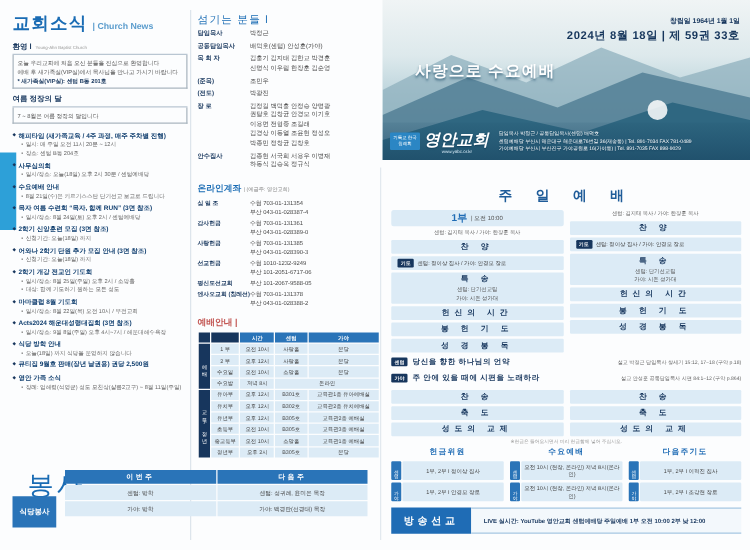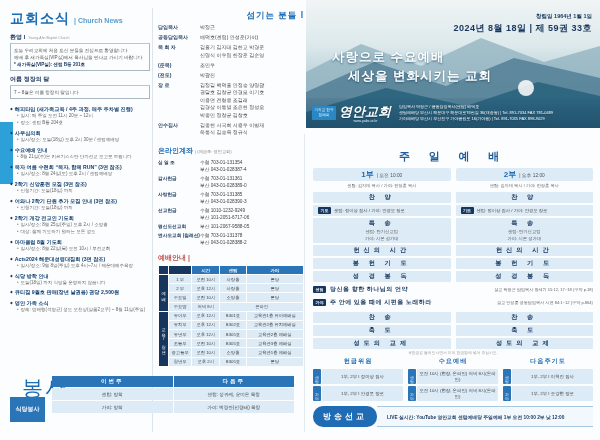--- a/index.html
+++ b/index.html
@@ -36,21 +36,21 @@
                font-size:6px;font-weight:bold;display:flex;align-items:center;justify-content:center;}
   .service-table{position:absolute;left:42px;top:2px;width:242px;display:grid;
                  grid-template-columns:1fr 1fr;gap:1px;}
   .service-th{background:#2a74b8;color:#fff;font-size:5.5px;font-weight:bold;height:11px;
               display:flex;align-items:center;justify-content:center;letter-spacing:2px;}
   .service-td{background:#dcebf6;font-size:4.6px;color:#444;height:12px;
               display:flex;align-items:center;justify-content:center;}
 
   
   .col-mid{position:absolute;left:158px;top:10px;width:146px;}
-  .mid-title{font-size:8.5px;font-weight:bold;color:#1a6cb4;margin-bottom:2px;letter-spacing:1px;text-align:right;}
+  .mid-title{font-size:8.5px;font-weight:normal;color:#1a6cb4;margin-bottom:2px;letter-spacing:1px;}
   .staff-row{display:flex;margin-bottom:2.5px;}
   .staff-role{width:42px;flex:none;font-size:5px;font-weight:bold;color:#17365d;line-height:1.5;}
   .staff-names{font-size:5px;color:#444;line-height:1.5;}
   .accounts{margin-top:9px;}
   .acct-head{display:flex;align-items:baseline;gap:2px;margin-bottom:3px;}
   .acct-title{font-size:7px;font-weight:bold;color:#1a6cb4;}
   .acct-sub{font-size:4.2px;color:#888;}
   .acct-row{display:flex;margin-bottom:2px;}
   .acct-name{width:42px;flex:none;font-size:4.7px;color:#17365d;font-weight:bold;line-height:1.5;}
   .acct-lines{font-size:4.7px;color:#444;line-height:1.5;}
@@ -107,21 +107,21 @@
   .btable{display:flex;gap:5px;margin:2px 7px 0;}
   .bsec{flex:1;display:flex;flex-direction:column;gap:2px;}
   .bsec-title{text-align:center;font-size:6.2px;font-weight:bold;color:#1f6cb5;letter-spacing:1px;height:10px;}
   .brow{display:flex;gap:1px;height:15px;}
   .btag{width:8px;flex:none;background:#2a74b8;color:#fff;font-size:3.8px;display:flex;align-items:center;
         justify-content:center;writing-mode:vertical-rl;text-orientation:upright;border-radius:1px;}
   .bcell{flex:1;background:#dcebf6;display:flex;align-items:center;justify-content:center;text-align:center;
         font-size:4.4px;color:#444;line-height:1.35;border-radius:1px;padding:0 2px;}
   .bfooter{display:flex;align-items:stretch;margin:5px 7px 0;height:21px;}
   .bfooter-label{background:#1f6cb5;color:#fff;font-size:8px;font-weight:bold;letter-spacing:3px;
-        display:flex;align-items:center;justify-content:center;padding:0 10px;border-radius:10px;}
+        display:flex;align-items:center;justify-content:center;padding:0 10px;}
   .bfooter-text{flex:1;display:flex;align-items:center;padding-left:10px;font-size:4.8px;color:#17365d;
         border-top:1px solid #a8c8e2;border-bottom:1px solid #a8c8e2;background:#f3f8fc;font-weight:bold;}
 </style>
 </head>
 <body>
 
 <div class="page">
   <div class="side-tab"></div>
   <div class="vline1"></div>
   <div class="vline2"></div>
@@ -389,21 +389,20 @@
       <svg width="294" height="128" viewBox="0 0 294 128" preserveAspectRatio="none">
         <polygon points="0,72 55,44 115,66 175,38 238,62 294,46 294,128 0,128" fill="#8fb0bd" opacity="0.75"></polygon>
         <polygon points="0,92 68,62 140,86 208,58 294,78 294,128 0,128" fill="#527f95" opacity="0.85"></polygon>
         <polygon points="0,112 80,88 160,106 232,82 294,96 294,128 0,128" fill="#2f6781"></polygon>
         <circle cx="220" cy="88" r="8" fill="#ffffff" opacity="0.85"></circle>
       </svg>
       <div class="founded">창립일 1964년  1월  1일</div>
       <div class="issue">2024년  8월  18일 | 제 59권 33호</div>
       <div class="slogan">
         <div>사랑으로 수요예배</div>
-        <div class="l2">세상을 변화시키는 교회</div>
       </div>
       <div class="logo-strip">
         <div class="denom-box">기독교 한국침례회</div>
         <div class="logo-wrap">
           <div class="logo-script">영안교회</div>
           <div class="logo-url">www.yabc.or.kr</div>
         </div>
         <div class="mast-info">
           <div>담임목사 박정근 / 공동담임목사(센텀) 배덕호</div>
           <div>센텀예배당 부산시 해운대구 해운대로76번길 36(재송동) | Tel. 891-7034 FAX 781-0489</div>
@@ -429,24 +428,20 @@
         <div class="wrow special">
           <div>특  송</div>
           <div class="sub">센텀: 단기선교팀</div>
           <div class="sub">가야: 시온 성가대</div>
         </div>
         <div class="wrow">헌신의 시간</div>
         <div class="wrow">봉 헌 기 도</div>
         <div class="wrow">성 경 봉 독</div>
       </div>
       <div class="wcol">
-        <div class="whead">
-          <span class="part">2부</span>
-            <span class="time">| 오후 12:00</span>
-        </div>
         <div class="presider">센텀: 김지태 목사 / 가야: 한장훈 목사</div>
         <div class="wrow">찬  양</div>
         <div class="wrow prayer">
           <span class="badge">기도</span>
             <span>센텀: 정이상 집사 / 가야: 안경모 장로</span>
         </div>
         <div class="wrow special">
           <div>특  송</div>
           <div class="sub">센텀: 단기선교팀</div>
           <div class="sub">가야: 시온 성가대</div>

